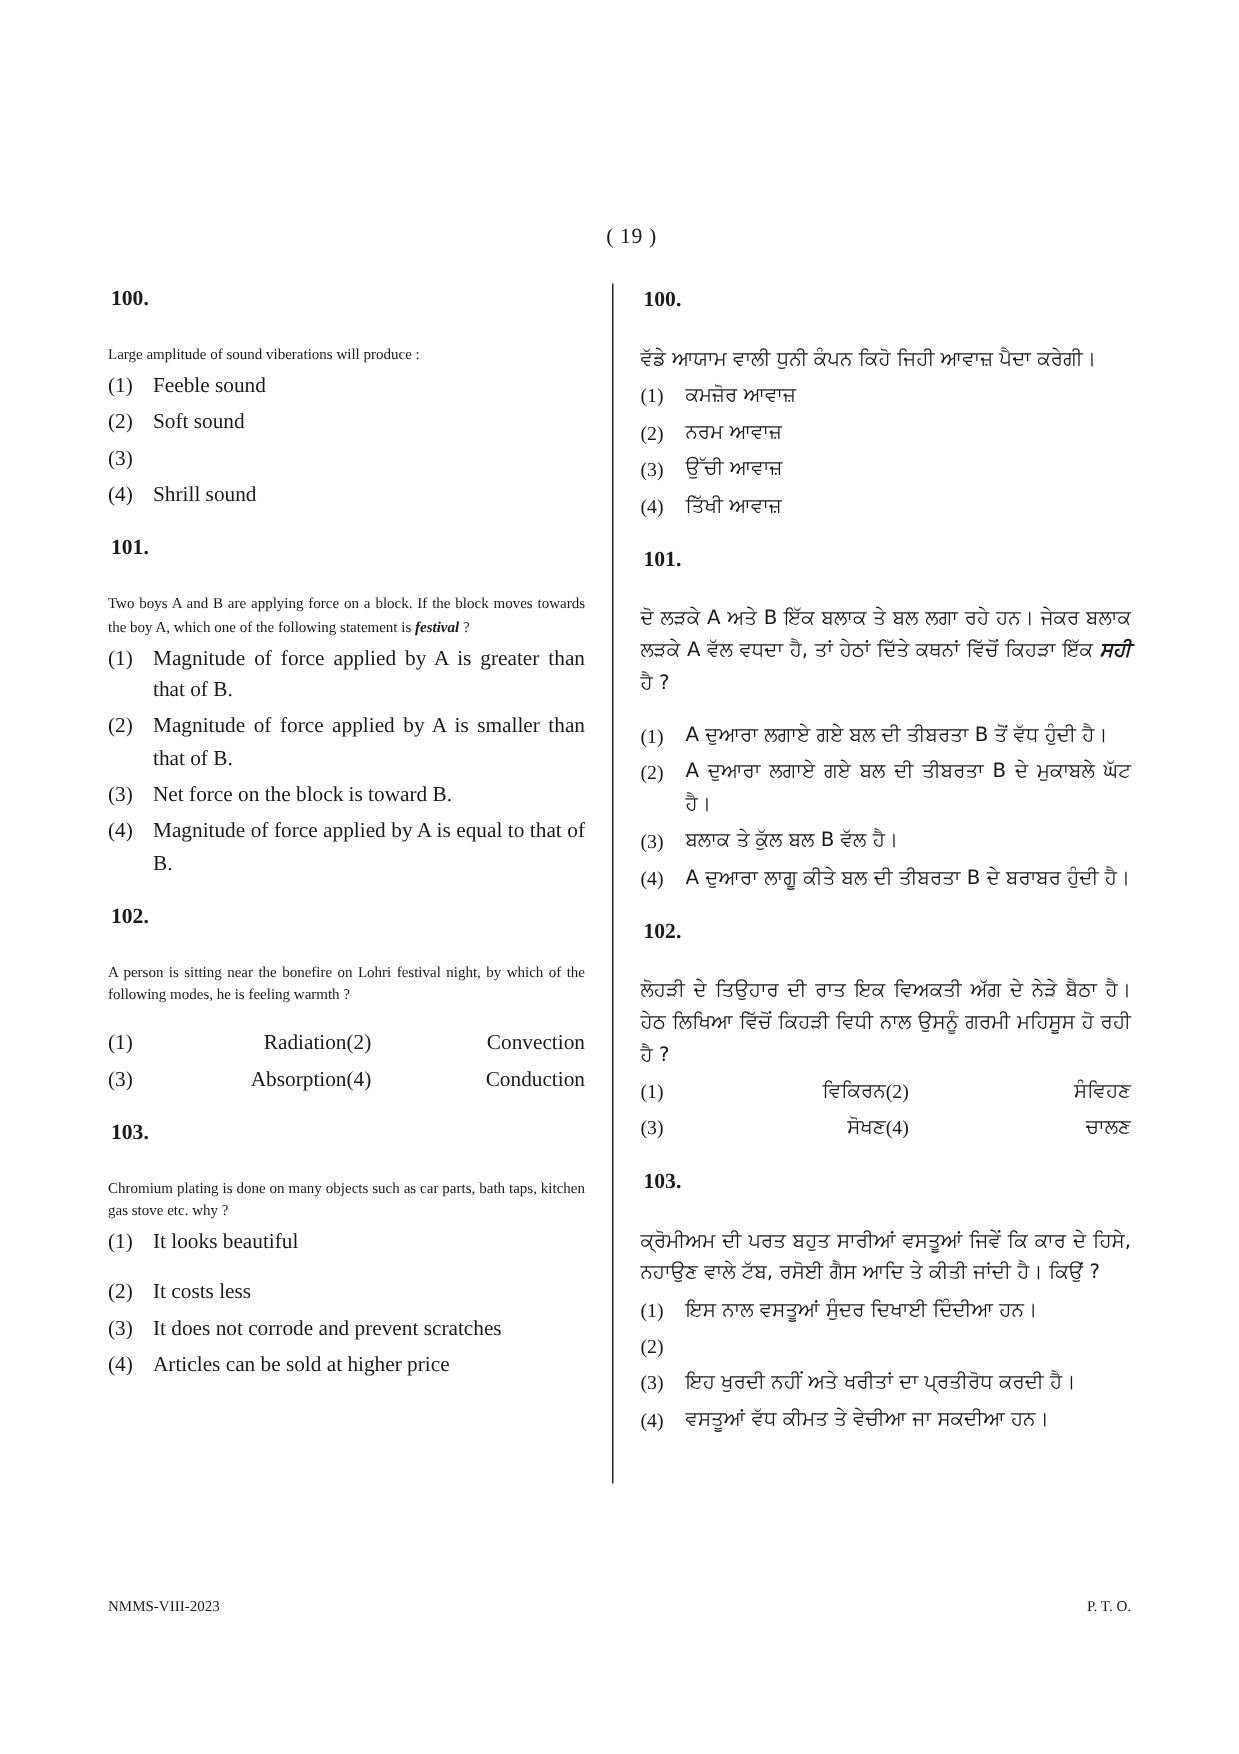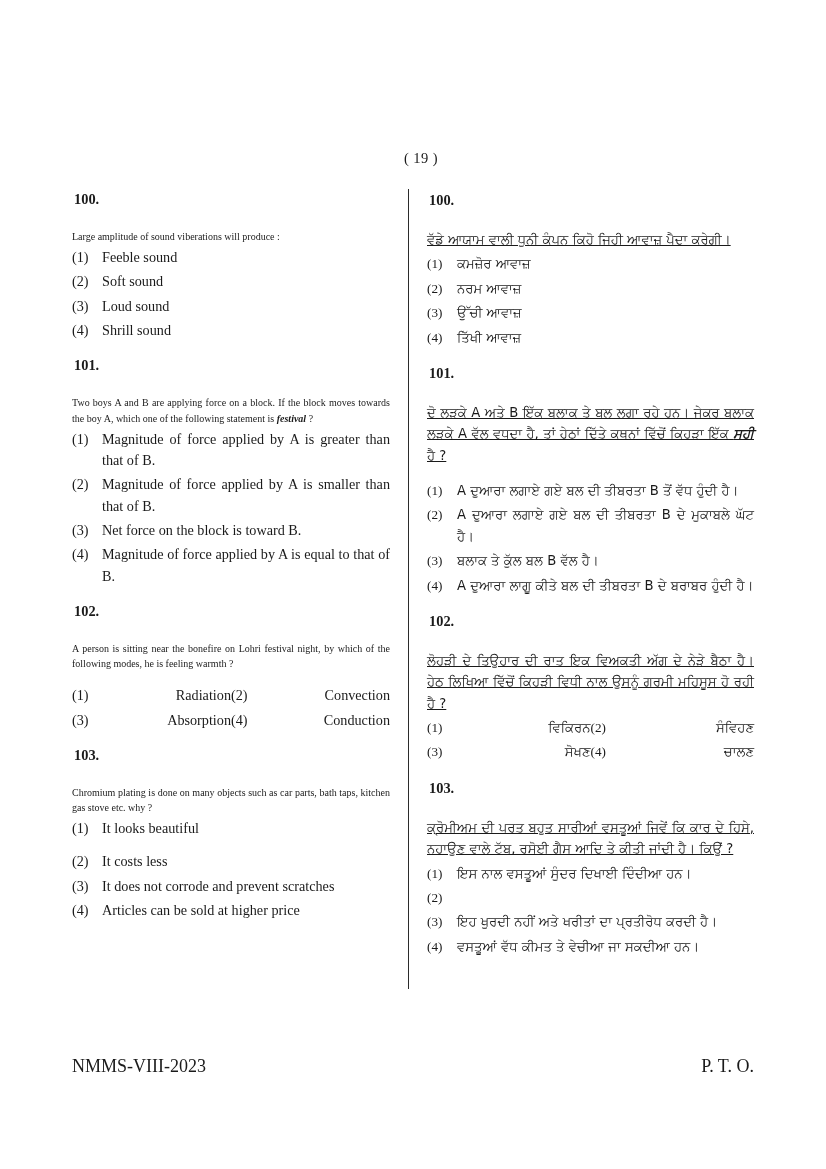--- a/index.html
+++ b/index.html
@@ -120,42 +120,41 @@
   }
   .pa .q-num {
     font-family: "Liberation Serif", serif;
     font-size: 14.4px;
     line-height: 1.62;
   }
   .pa .q-text {
     font-size: 13.2px;
     line-height: 1.62;
     text-align: justify;
-    text-decoration: underline;
   }
   .pa .opt {
     font-size: 13.2px;
     line-height: 1.62;
   }
   .pa .opt-lbl {
     font-family: "Liberation Serif", serif;
     flex: 0 0 30px;
   }
   .pa .em {
     font-style: italic;
     font-weight: bold;
   }
   .footer {
     position: absolute;
     left: 72px;
     right: 72px;
     bottom: 92px;
     display: flex;
     justify-content: space-between;
-    font-size: 18px;
+    font-size: 10px;
     font-family: "Liberation Serif", serif;
   }
   .spacer-gap {
     height: 9px;
   }
 </style>
 </head>
 <body>
 
 <div class="page">
@@ -174,21 +173,20 @@
             <div class="opt">
               <span class="opt-lbl">(1)</span>
               <span class="opt-txt">Feeble sound</span>
             </div>
             <div class="opt">
               <span class="opt-lbl">(2)</span>
               <span class="opt-txt">Soft sound</span>
             </div>
             <div class="opt">
               <span class="opt-lbl">(3)</span>
-              <span class="opt-txt">Loud sound</span>
             </div>
             <div class="opt">
               <span class="opt-lbl">(4)</span>
               <span class="opt-txt">Shrill sound</span>
             </div>
           </div>
         </div>
       </div>
 
       <div class="q">

